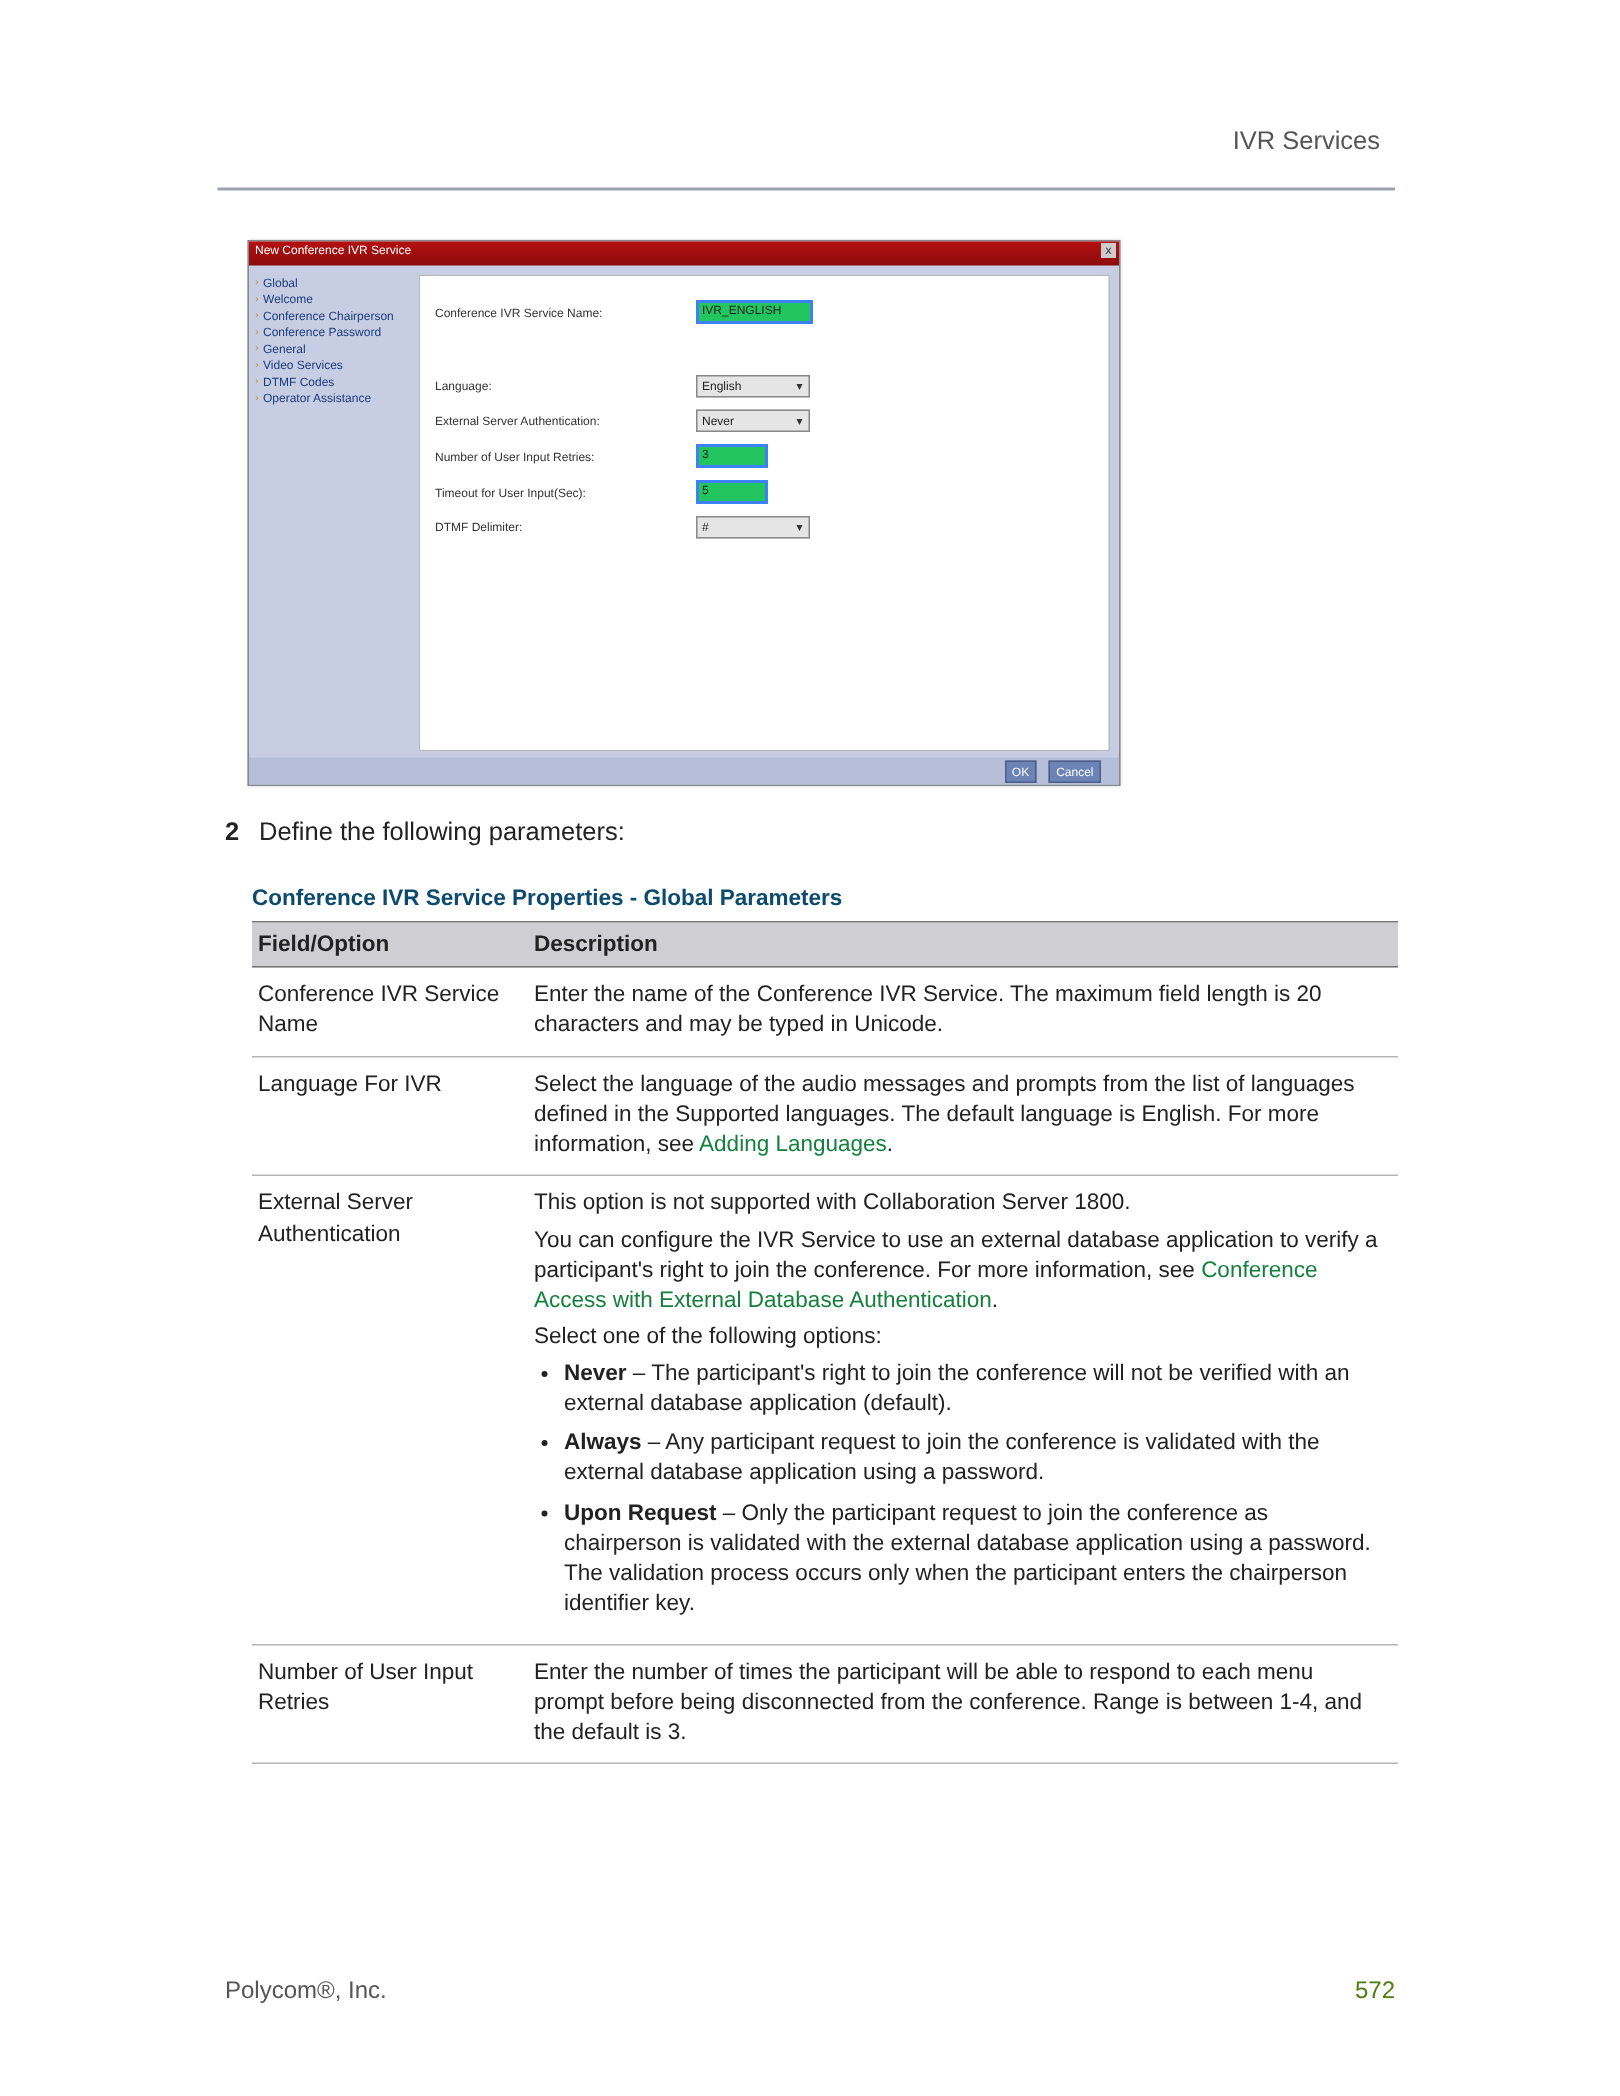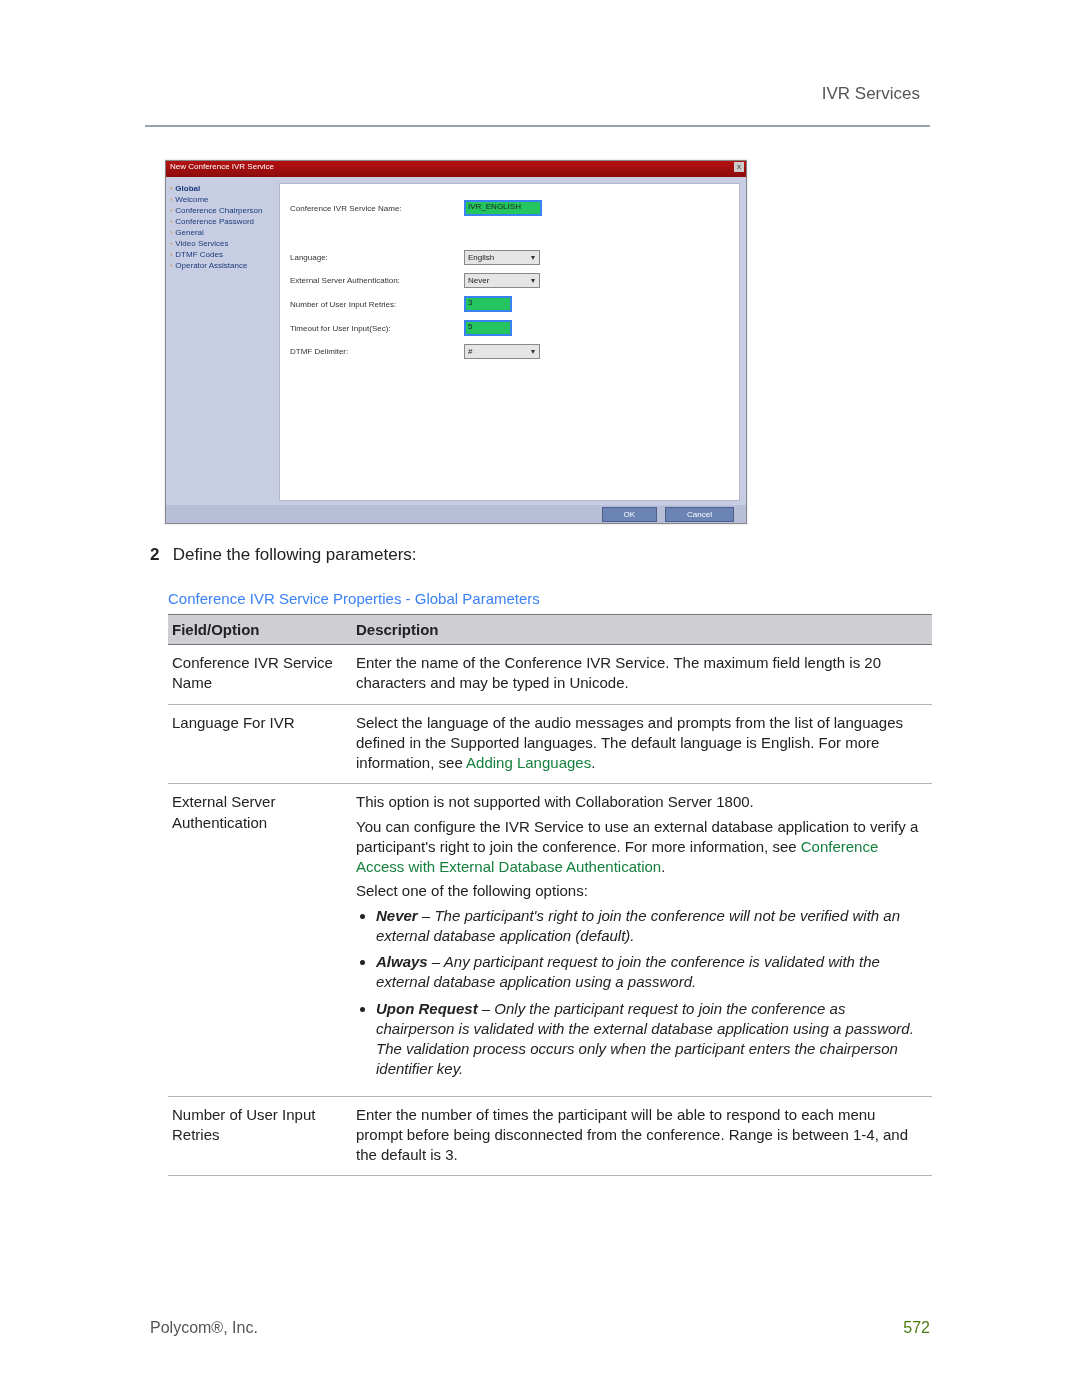--- a/index.html
+++ b/index.html
@@ -76,21 +76,21 @@
     gap: 3px;
     padding: 1px 0;
     color: #1a3a7a;
     font-size: 8px;
     white-space: nowrap;
   }
   .dlg-sidebar-item .chev {
     color: #d08a1a;
     font-size: 7px;
   }
-  .dlg-sidebar-item.sel .lbl { font-weight: bold; }
+  .dlg-sidebar-item.sel .lbl { font-weight: normal; }
   .dlg-main {
     flex: 1;
     background: #fff;
     margin: 6px 6px 6px 0;
     border: 1px solid #b5b5c5;
     padding: 8px 10px;
     position: relative;
   }
   .dlg-row {
     display: flex;
@@ -136,21 +136,21 @@
     display: flex;
     justify-content: flex-end;
     align-items: center;
     gap: 8px;
     padding-right: 12px;
   }
   .dlg-btn {
     background: #6b83b5;
     color: #fff;
     font-size: 8px;
-    padding: 2px 21px;
+    padding: 2px 4px;
     border: 1px solid #4a5f8c;
   }
 
   
   .step-line {
     position: absolute;
     top: 545px;
     left: 150px;
     right: 150px;
     font-size: 17px;
@@ -159,22 +159,22 @@
   .step-num {
     display: inline-block;
     width: 18px;
     font-weight: bold;
   }
   .table-title {
     position: absolute;
     top: 590px;
     left: 168px;
     font-size: 15px;
-    font-weight: normal;
-    color: #3b82f6;
+    font-weight: bold;
+    color: #0c4a6e;
   }
   .param-table {
     position: absolute;
     top: 614px;
     left: 168px;
     right: 150px;
     border-collapse: collapse;
     font-size: 15px;
     width: 764px;
   }
@@ -194,21 +194,20 @@
     line-height: 1.35;
   }
   .param-table .col-field {
     width: 170px;
     margin-top: 32px;
   }
   .lnk { color: #15803d; }
   .bullet-list {
     margin: 4px 0 4px 0;
     padding-left: 20px;
-    font-style: italic;
   }
   .bullet-list li {
     margin-bottom: 6px;
   }
   .footer-left {
     position: absolute;
     bottom: 60px;
     left: 150px;
     font-size: 16px;
     color: #555;

